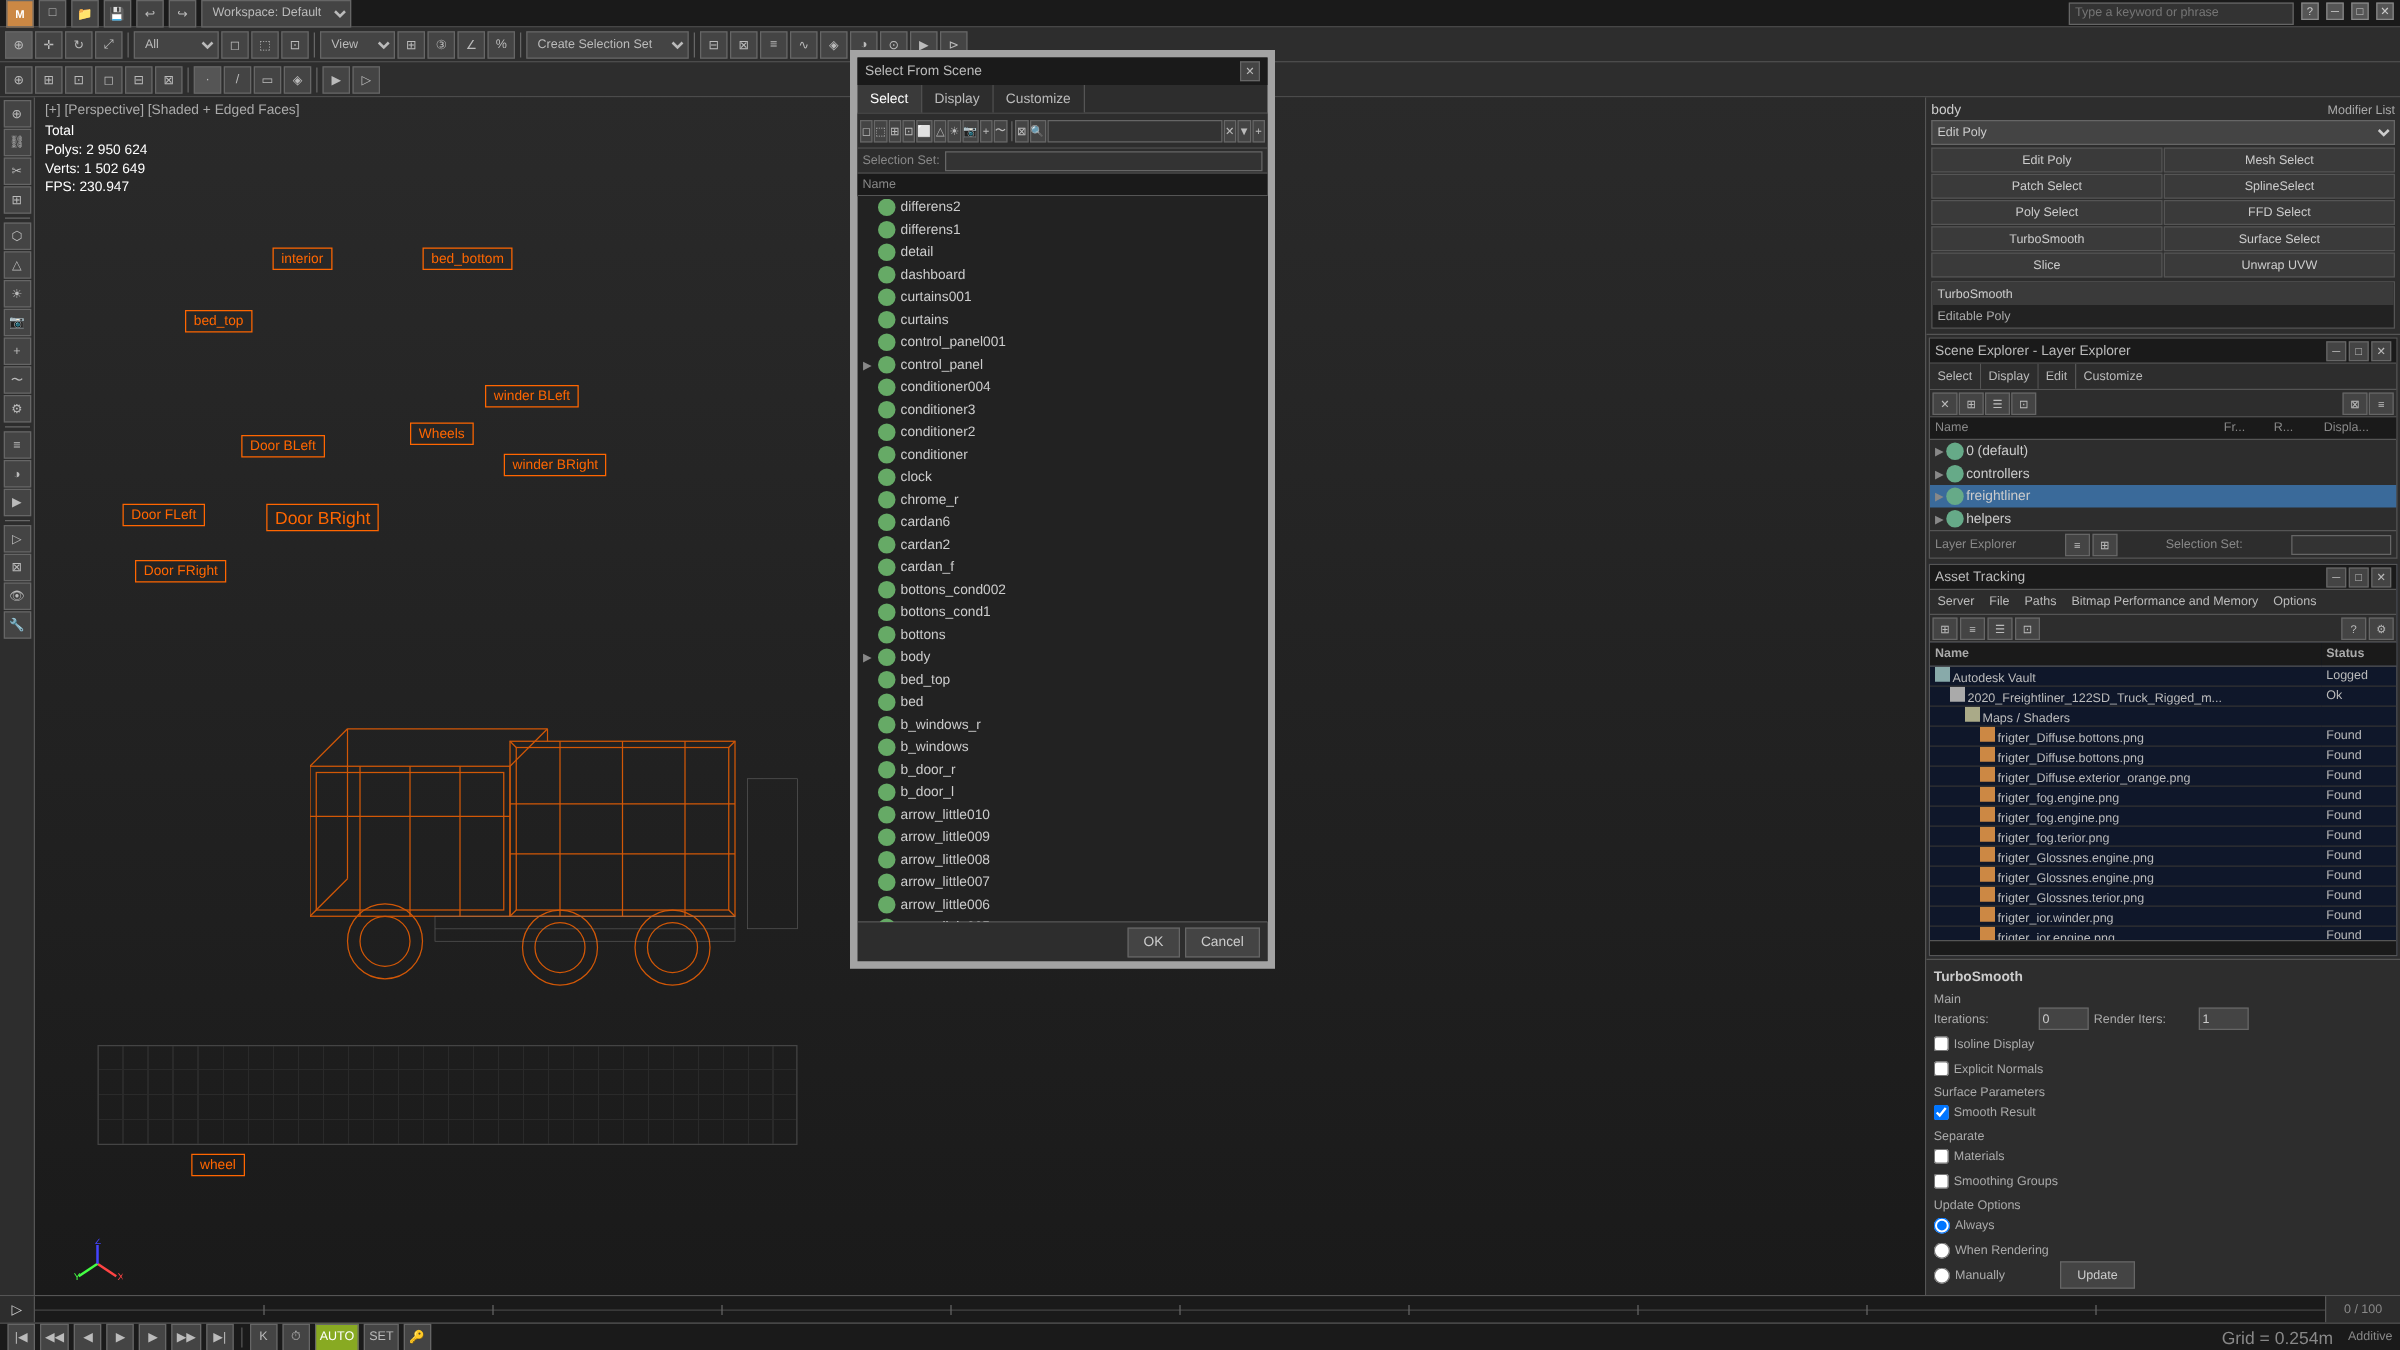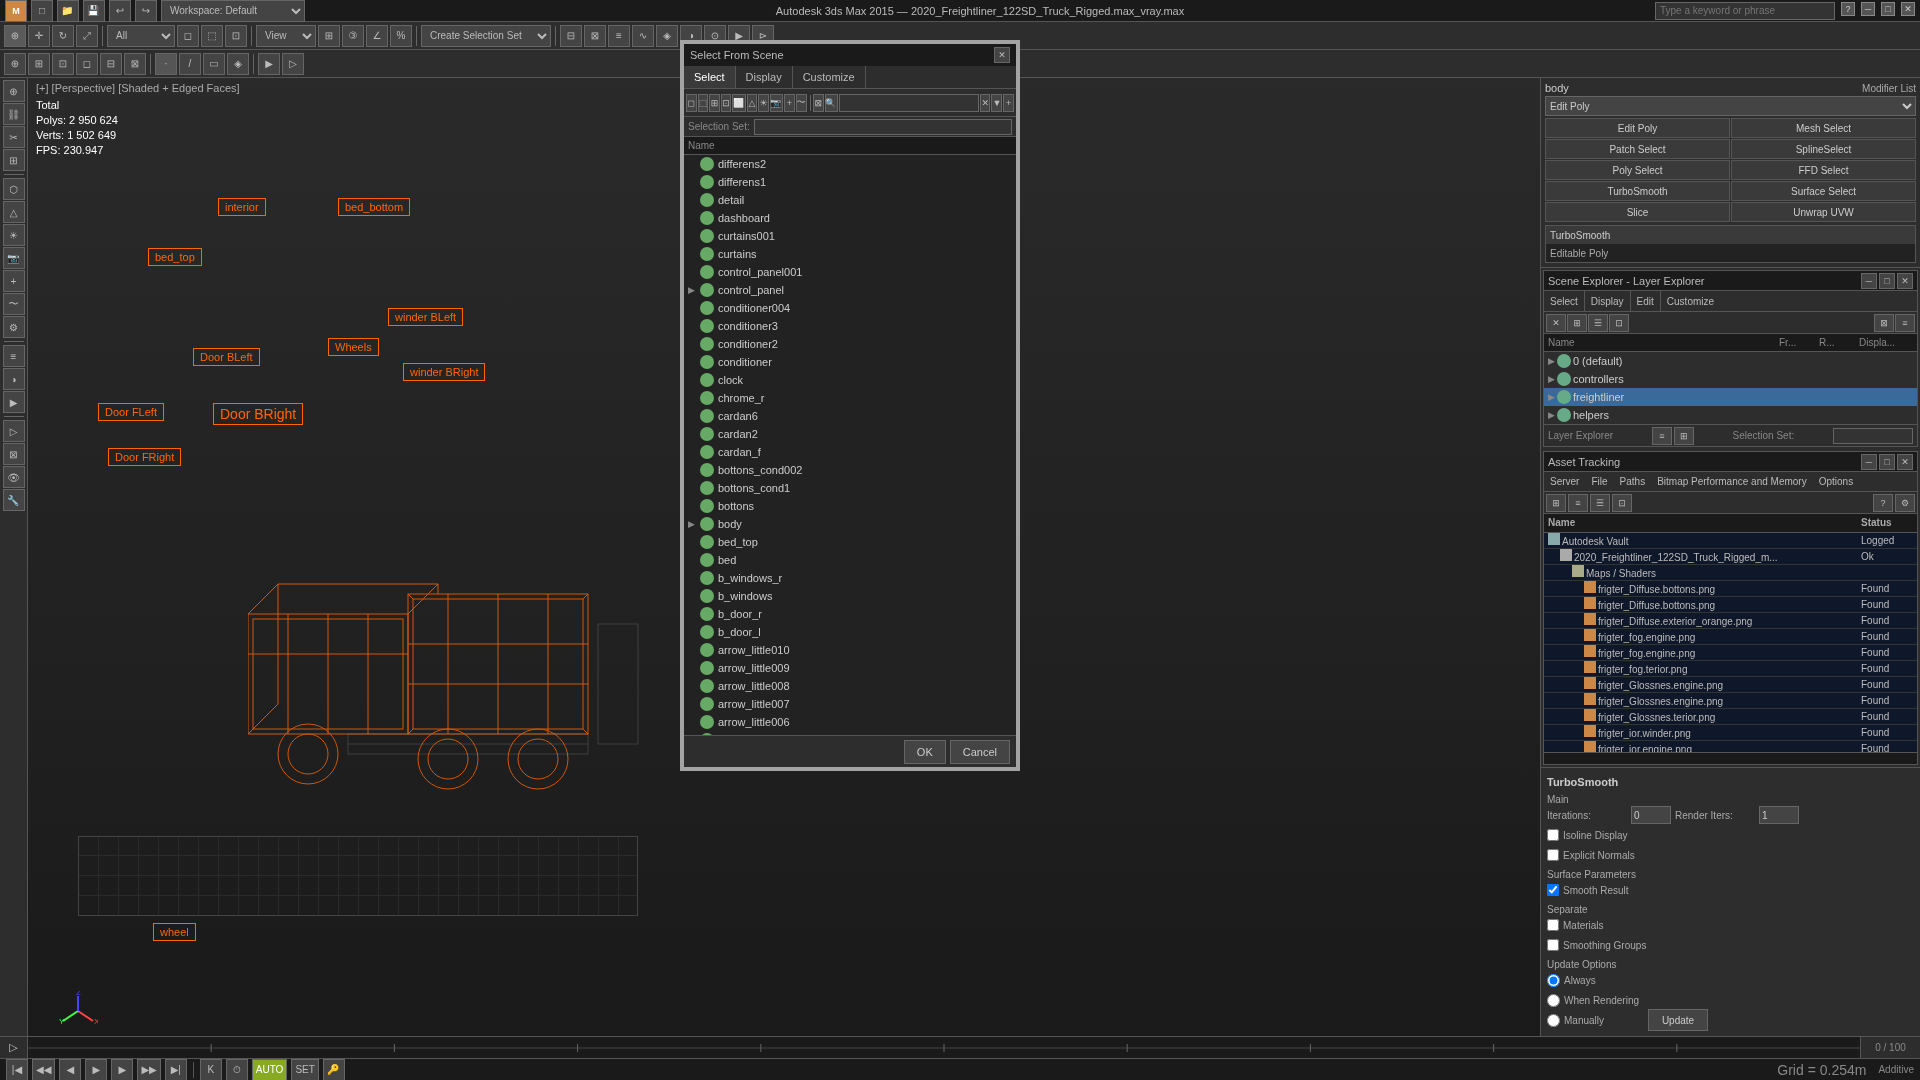--- a/index.html
+++ b/index.html
@@ -114,21 +114,21 @@
     .at-table th { background: #1a1a1a; color: #aaa; height: 18px; text-align: left; padding: 0 4px; border-bottom: 1px solid #555; }
     .at-table td { height: 16px; padding: 0 4px; border-bottom: 1px solid #333; color: #bbb; white-space: nowrap; overflow: hidden; }
     .status-ok { color: #4a9; }
     .status-found { color: #4af; }
     .status-logged { color: #fa4; }
     .file-icon { width: 12px; height: 12px; background: #c84; display: inline-block; margin-right: 2px; }
 
     
     #select-scene-dialog {
       position: absolute; top: 40px; left: 680px; width: 340px; background: #2d2d2d;
-      border: 4px solid #a3a3a3; z-index: 100;
+      border: 6px solid #a3a3a3; z-index: 100;
     }
     .dialog-titlebar {
       height: 22px; background: #1a1a1a; display: flex; align-items: center; justify-content: space-between;
       padding: 0 6px; cursor: move;
     }
     .dialog-title { color: #bbb; font-size: 11px; }
     .dialog-tabs { display: flex; border-bottom: 1px solid #555; }
     .dialog-tab { height: 22px; padding: 0 10px; display: flex; align-items: center; cursor: pointer; font-size: 11px; color: #bbb; background: #2d2d2d; border-right: 1px solid #555; }
     .dialog-tab.active { background: #3a3a3a; color: #fff; }
     .dialog-toolbar { height: 28px; background: #2d2d2d; display: flex; align-items: center; gap: 1px; padding: 0 2px; border-bottom: 1px solid #555; }
@@ -174,26 +174,23 @@
 <body>
 
 <div id="title-bar">
   <div class="left">
     <div class="tb-btn" style="background:#c84;color:#fff;font-weight:bold;font-size:9px;">M</div>
     <div class="tb-btn">□</div>
     <div class="tb-btn">📁</div>
     <div class="tb-btn">💾</div>
     <div class="tb-btn">↩</div>
     <div class="tb-btn">↪</div>
-    <select class="tb-dropdown" style="width:144px;">
+    <select class="tb-dropdown" style="width:120px;">
       <option>Workspace: Default</option>
     </select>
-  </div>
-  <div class="title">
-    <span>Autodesk 3ds Max 2015</span> — <span>2020_Freightliner_122SD_Truck_Rigged.max_vray.max</span>
   </div>
   <div class="right">
     <input type="text" style="width: 180px; height: 18px; background: rgb(51, 51, 51); border: 1px solid rgb(102, 102, 102); color: rgb(204, 204, 204); font-size: 10px; padding: 0px 4px;" placeholder="Type a keyword or phrase">
     <div class="win-btn">?</div>
     <div class="win-btn">─</div>
     <div class="win-btn">□</div>
     <div class="win-btn">✕</div>
   </div>
 </div>
 

